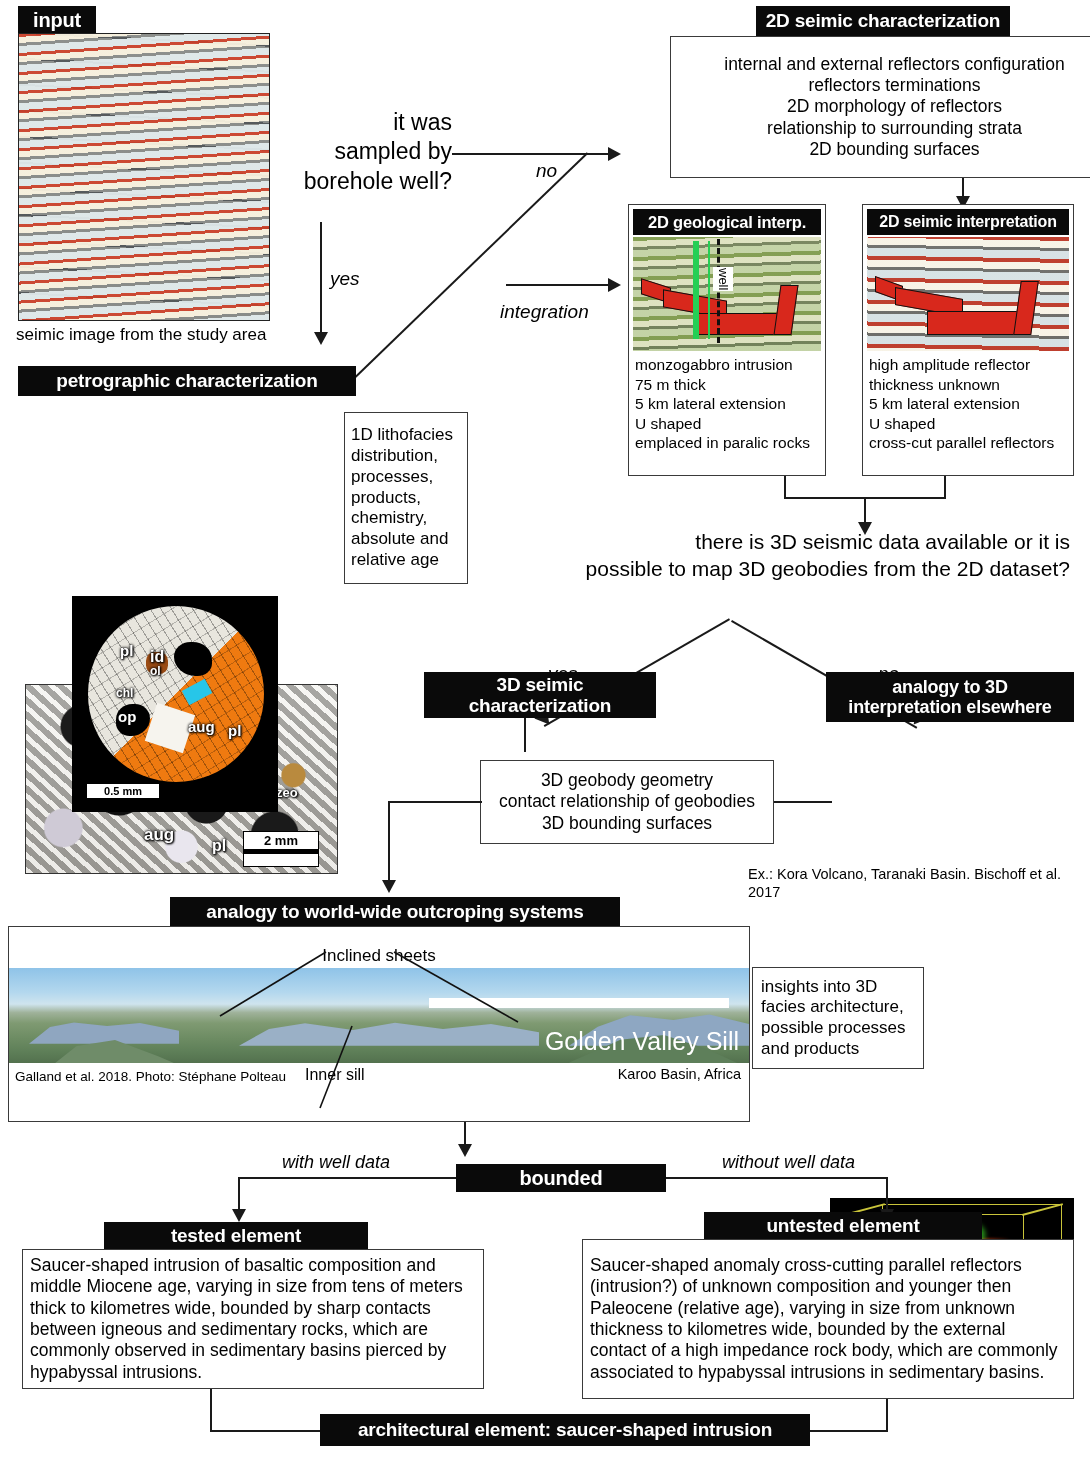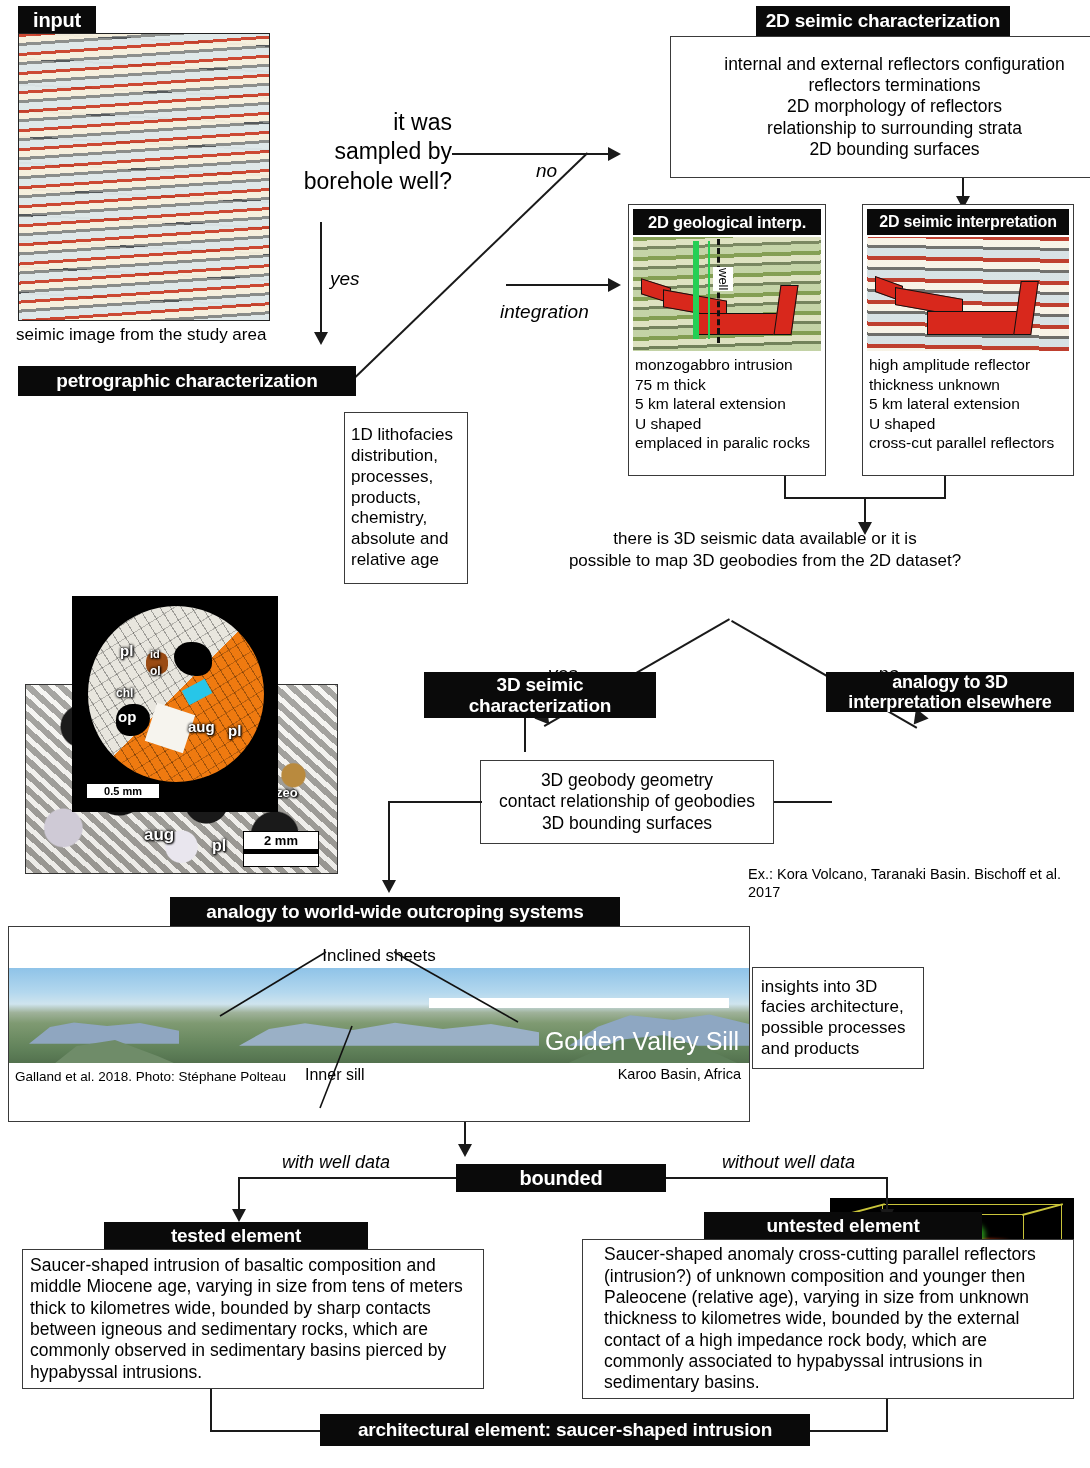--- a/index.html
+++ b/index.html
@@ -224,52 +224,52 @@
                 background:#000;border-radius:50% 46% 58% 42%;"></div>
     <div style="position:absolute;left:58px;top:46px;width:22px;height:22px;
                 background:#9a4b14;border-radius:40%;"></div>
     <div style="position:absolute;left:96px;top:78px;width:26px;height:16px;
                 background:#27c6e8;transform:rotate(-28deg);"></div>
     <div style="position:absolute;left:62px;top:102px;width:40px;height:40px;
                 background:#f6f4ee;transform:rotate(18deg);"></div>
     <div style="position:absolute;left:-6px;top:0;width:3px;height:250px;
                 background:#fff;transform:rotate(-42deg);transform-origin:top left;left:150px;"></div>
     <div class="lab" style="left:32px;top:36px;font-size:15px;">pl</div>
-    <div class="lab" style="left:62px;top:42px;font-size:11px;">id</div>
+    <div class="lab" style="left:62px;top:42px;font-size:16px;">id</div>
     <div class="lab" style="left:62px;top:58px;font-size:12px;">ol</div>
     <div class="lab" style="left:28px;top:80px;font-size:12px;">chl</div>
     <div class="lab" style="left:30px;top:102px;font-size:15px;">op</div>
     <div class="lab" style="left:100px;top:112px;font-size:15px;">aug</div>
     <div class="lab" style="left:140px;top:116px;font-size:15px;">pl</div>
   </div>
   <div class="scalebar" style="left:14px;bottom:8px;width:72px;font-size:11px;padding:1px 0 0 0;">
     <span>0.5 mm</span>
     <i></i>
   </div>
 </div>
 
-<div class="abs" style="left:460px;top:528px;width:610px;text-align:center;font-size:17px;line-height:1.3;">
+<div class="abs" style="left:460px;top:528px;width:610px;text-align:right;font-size:21px;line-height:1.3;">
   <div>there is 3D seismic data available or it is</div>
   <div>possible to map 3D geobodies from the 2D dataset?</div>
 </div>
 
 <div class="abs diag" style="left:730px;top:620px;width:214px;transform:rotate(150deg);"></div>
 <div class="abs arrow-dl" style="left:537px;top:712px;transform:rotate(-38deg);"></div>
 <div class="abs ital" style="left:548px;top:663px;font-size:19px;">yes</div>
 
 <div class="abs diag" style="left:732px;top:620px;width:214px;transform:rotate(30deg);"></div>
 <div class="abs arrow-dl" style="left:910px;top:712px;transform:rotate(38deg);"></div>
 <div class="abs ital" style="left:878px;top:663px;font-size:19px;">no</div>
 
 <div class="abs banner" style="left:424px;top:672px;width:232px;height:46px;font-size:19px;">
   <span>3D seimic characterization</span>
 </div>
 <div class="abs vline" style="left:524px;top:718px;height:34px;"></div>
 
-<div class="abs banner" style="left:826px;top:672px;width:248px;height:40px;font-size:18px;flex-direction:column;">
+<div class="abs banner" style="left:826px;top:672px;width:248px;height:50px;font-size:18px;flex-direction:column;">
   <span>analogy to 3D</span>
   <span>interpretation elsewhere</span>
 </div>
 <div class="abs voxel" style="left:830px;top:720px;width:244px;height:142px;">
   <div style="position:absolute;left:14px;top:16px;width:178px;height:108px;
               border:1.4px solid #c9c43a;"></div>
   <div style="position:absolute;left:52px;top:6px;width:178px;height:108px;
               border:1.4px solid #c9c43a;"></div>
   <div style="position:absolute;left:14px;top:16px;width:42px;height:2px;
               background:#c9c43a;transform:rotate(-15deg);transform-origin:0 0;"></div>
@@ -377,21 +377,21 @@
 <div class="abs banner" style="left:104px;top:1222px;width:264px;height:28px;font-size:19px;">
   <span>tested element</span>
 </div>
 <div class="abs tbox left" style="left:22px;top:1249px;width:462px;height:140px;padding:3px 7px;font-size:17.5px;">
   <span>Saucer-shaped intrusion of basaltic composition and middle Miocene age, varying in size from tens of meters thick to kilometres wide, bounded by sharp contacts between igneous and sedimentary rocks, which are commonly observed in sedimentary basins pierced by hypabyssal intrusions.</span>
 </div>
 
 <div class="abs banner" style="left:704px;top:1212px;width:278px;height:28px;font-size:19px;">
   <span>untested element</span>
 </div>
-<div class="abs tbox left" style="left:582px;top:1239px;width:492px;height:160px;padding:3px 21px;font-size:17.5px;">
+<div class="abs tbox left" style="left:582px;top:1239px;width:492px;height:160px;padding:3px 7px;font-size:17.5px;">
   <span>Saucer-shaped anomaly cross-cutting parallel reflectors (intrusion?) of unknown composition and younger then Paleocene (relative age), varying in size from unknown thickness to kilometres wide, bounded by the external contact of a high impedance rock body, which are commonly associated to hypabyssal intrusions in sedimentary basins.</span>
 </div>
 
 <div class="abs vline" style="left:210px;top:1389px;height:42px;"></div>
 <div class="abs hline" style="left:210px;top:1430px;width:112px;"></div>
 <div class="abs vline" style="left:886px;top:1399px;height:32px;"></div>
 <div class="abs hline" style="left:808px;top:1430px;width:80px;"></div>
 
 <div class="abs banner" style="left:320px;top:1414px;width:490px;height:32px;font-size:19px;">
   <span>architectural element: saucer-shaped intrusion</span>

